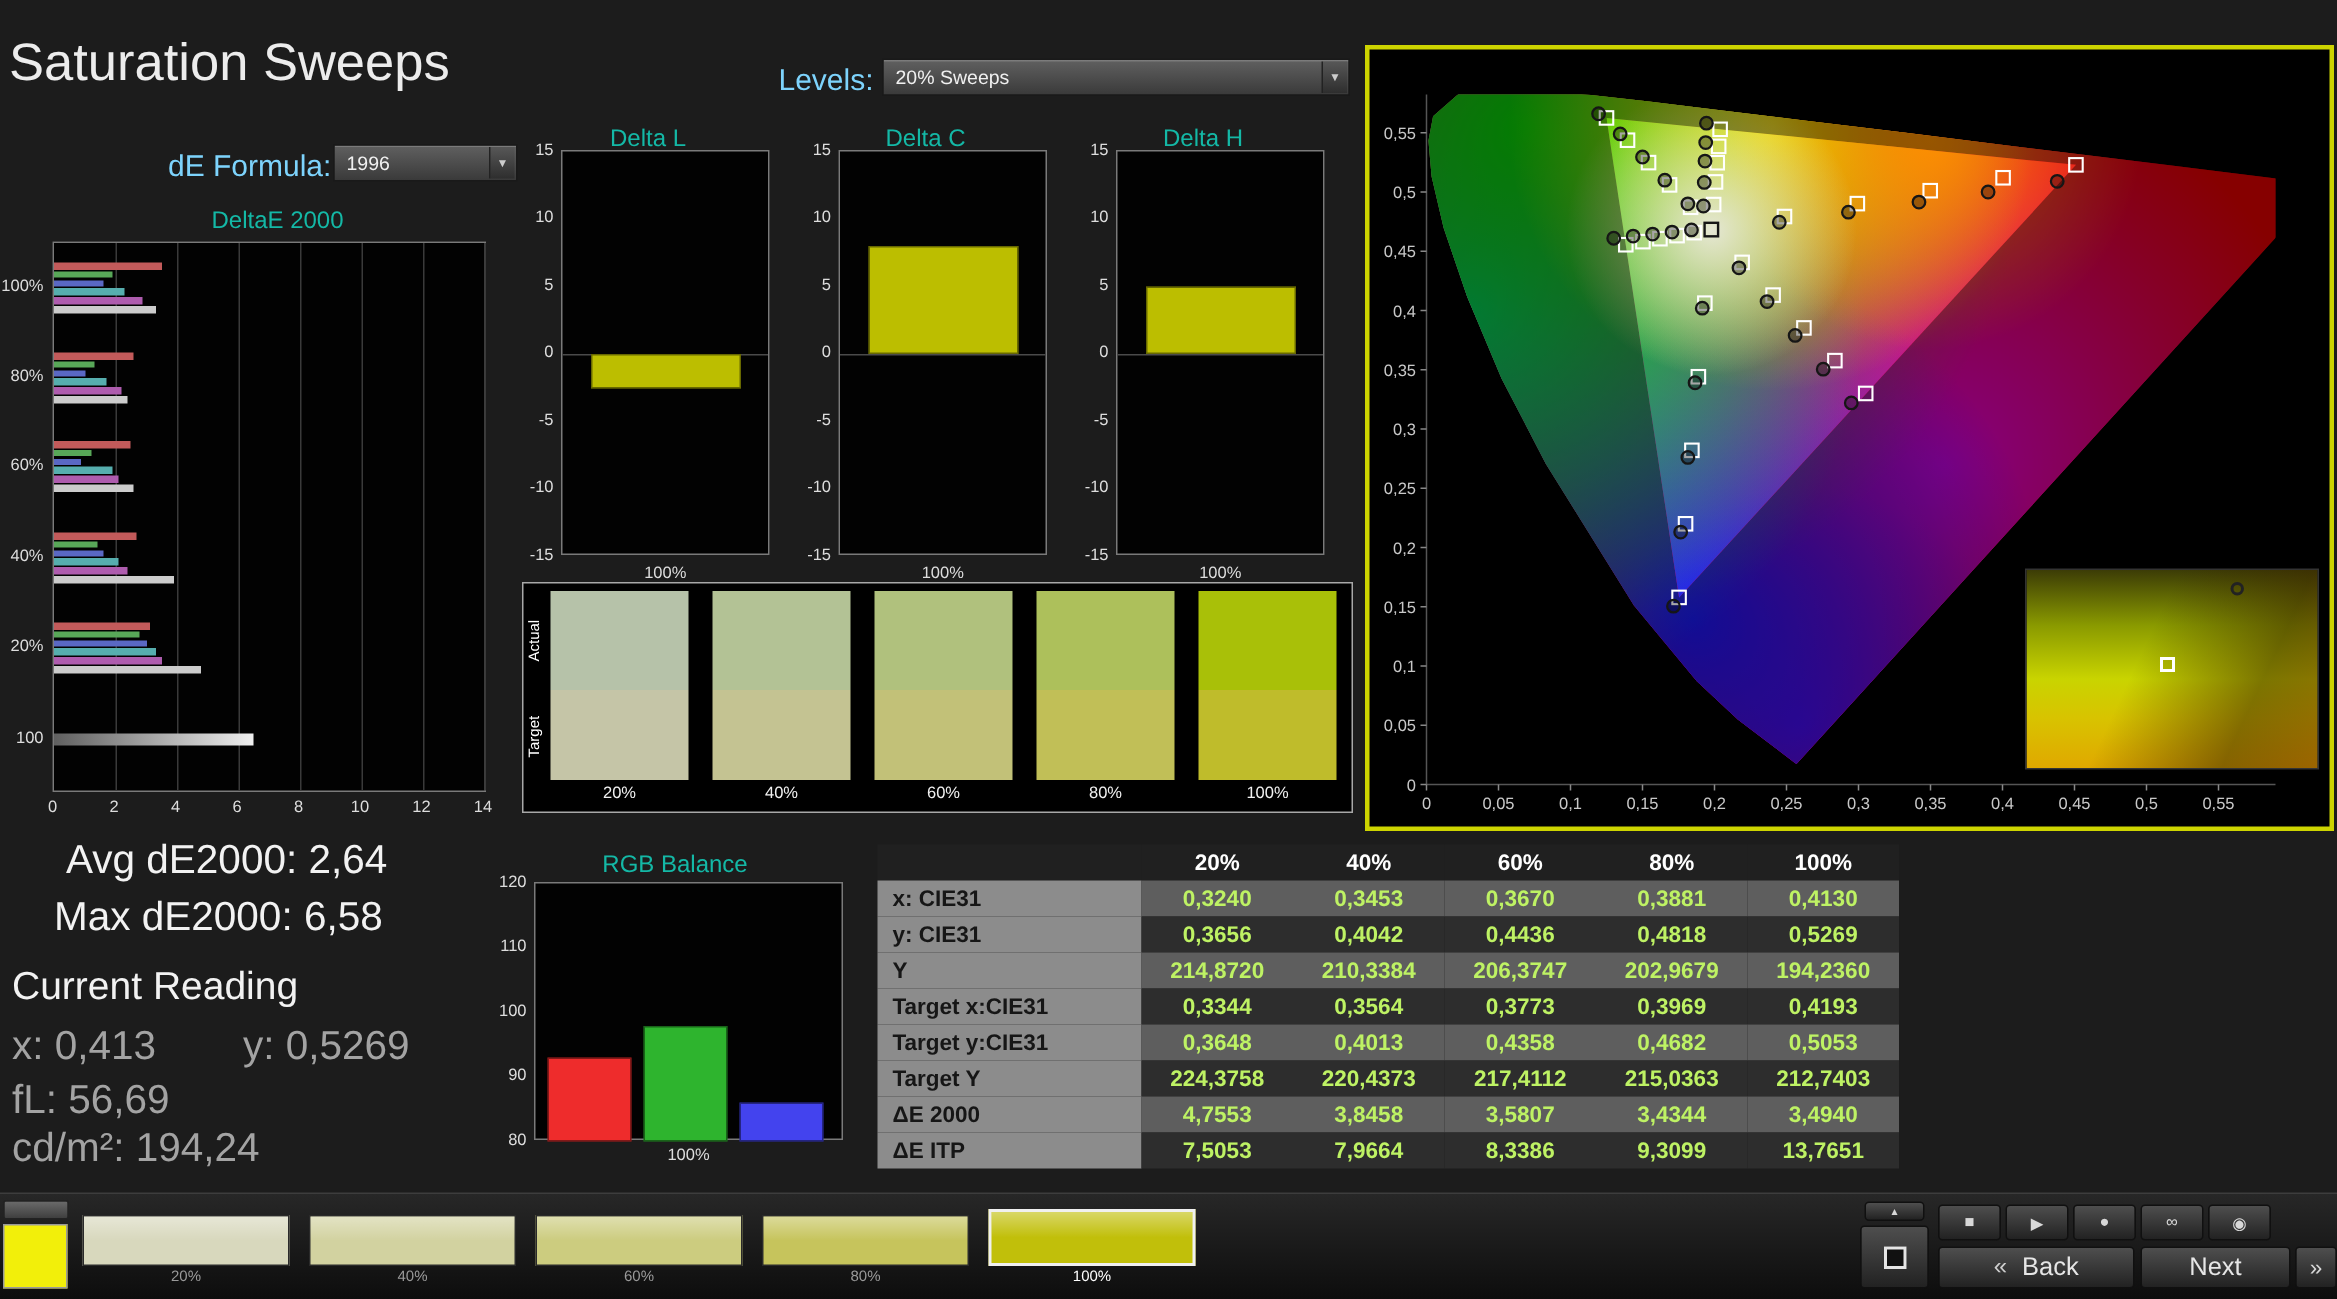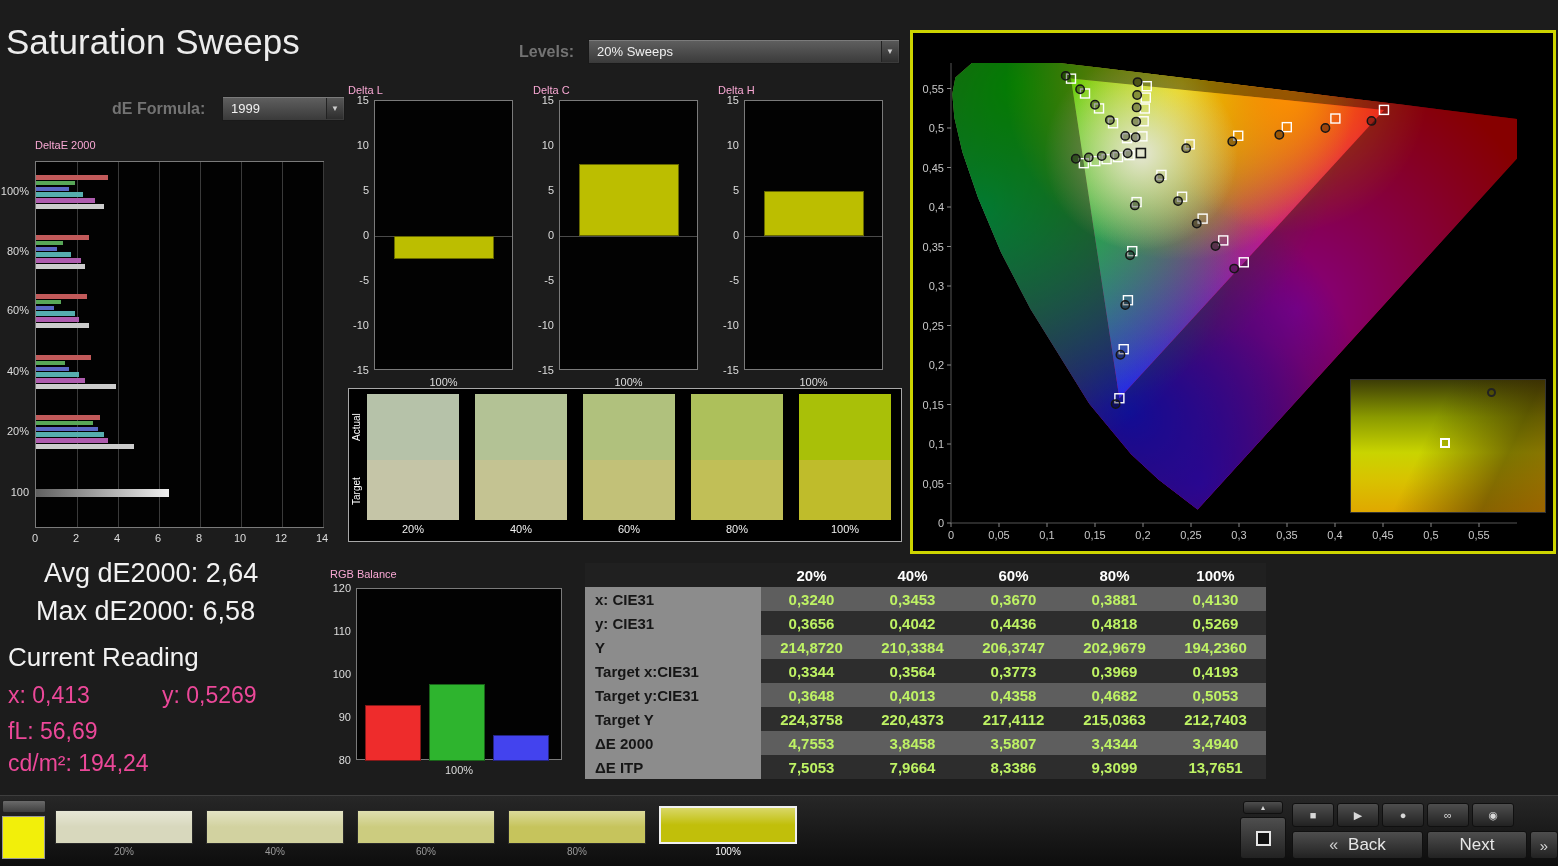--- a/index.html
+++ b/index.html
@@ -2,33 +2,33 @@
 <html><head>
 <meta charset="utf-8">
 <style>
   *{margin:0;padding:0;box-sizing:border-box}
   html,body{background:#111}
   #screen{position:relative;width:1558px;height:866px;background:#1c1c1c;overflow:hidden;
           font-family:"Liberation Sans",sans-serif;color:#ddd}
 
   
   #page-title{position:absolute;left:6px;top:22px;font-size:35px;font-weight:500;color:#ececec}
-  .field-label{position:absolute;font-size:16px;font-weight:bold;color:#737373}
+  .field-label{position:absolute;font-size:20px;font-weight:normal;color:#7dd3fc}
   #deform-label{left:112px;top:100px}
   #levels-label{left:519px;top:43px}
   .dropdown{position:absolute;display:flex;align-items:center;background:linear-gradient(#606060,#3a3a3a);
             border:1px solid #191919;box-shadow:inset 0 1px rgba(255,255,255,.18);color:#f0f0f0;
             font-size:13px;padding:0 24px 0 8px;cursor:default}
   #deform-dd{left:222px;top:96px;width:123px;height:25px}
   #levels-dd{left:588px;top:39px;width:312px;height:25px}
   .dd-arrow{position:absolute;right:1px;top:1px;bottom:1px;width:17px;background:linear-gradient(#575757,#2e2e2e);
             display:flex;align-items:center;justify-content:center;font-size:8px;color:#ccc;border-left:1px solid #222}
 
   
-  .chart-title{position:absolute;top:0;left:0;right:0;font-size:11px;color:#f9a8d4}
+  .chart-title{position:absolute;top:0;left:0;right:0;text-align:center;font-size:16px;color:#14b8a6}
   .plotframe{position:absolute;background:#020202;border:1px solid #7a7a7a}
   .vgrid{position:absolute;top:0;bottom:0;width:1px;background:#3a3a3a}
   .hbar{position:absolute;left:0}
   .vbar{position:absolute;border:1px solid rgba(0,0,0,.45)}
   .zeroline{position:absolute;left:0;right:0;height:1px;background:#4a4a4a}
   .ylab{position:absolute;right:3px;transform:translateY(-50%);font-size:11px;color:#ddd}
   .dxlabel{position:absolute;text-align:center;font-size:11px;color:#ddd}
 
   
   #de-panel{position:absolute;left:35px;top:139px;width:300px;height:412px}
@@ -67,21 +67,21 @@
        linear-gradient(115deg, rgba(0,0,0,0) 40%, rgba(60,40,0,.55) 75%, rgba(110,55,0,.6) 100%),
        linear-gradient(to bottom, #3c3c06 0%, #8a9a00 28%, #c9d400 55%, #d8c300 75%, #e0a800 100%)}
   .inset-circle{position:absolute;left:70%;top:6%;width:9px;height:9px;border:2px solid #222;border-radius:50%}
   .inset-square{position:absolute;left:46%;top:44%;width:10px;height:10px;border:2px solid #fff}
 
   
   .bigstat{position:absolute;font-size:27px;font-weight:500;color:#f2f2f2}
   #stat-avg{left:44px;top:558px}
   #stat-max{left:36px;top:596px}
   #cur-title{position:absolute;left:8px;top:642px;font-size:26px;font-weight:500;color:#f2f2f2}
-  .curstat{position:absolute;font-size:23px;color:#ec4899}
+  .curstat{position:absolute;font-size:27px;color:#a3a3a3}
   #cur-x{left:8px;top:682px}#cur-y{left:162px;top:682px}
   #cur-fl{left:8px;top:718px}#cur-cd{left:8px;top:750px}
 
   
   #rgb-panel{position:absolute;left:330px;top:568px;width:240px;height:218px}
   #rgb-plot{left:26px;top:20px;width:206px;height:172px}
   #rgb-labels{position:absolute;left:0;top:20px;width:24px;height:172px}
   #rgb-panel .dxlabel{left:26px;top:196px;width:206px}
 
   
@@ -120,21 +120,21 @@
 </style>
 </head>
 <body>
 
 <div id="screen">
 
   <div id="page-title">Saturation Sweeps</div>
 
   <div class="field-label" id="deform-label">dE Formula:</div>
   <div class="dropdown" id="deform-dd">
-    <span>1999</span>
+    <span>1996</span>
     <span class="dd-arrow">▼</span>
   </div>
 
   <div class="field-label" id="levels-label">Levels:</div>
   <div class="dropdown" id="levels-dd">
     <span>20% Sweeps</span>
     <span class="dd-arrow">▼</span>
   </div>
 
   <div id="de-panel">

